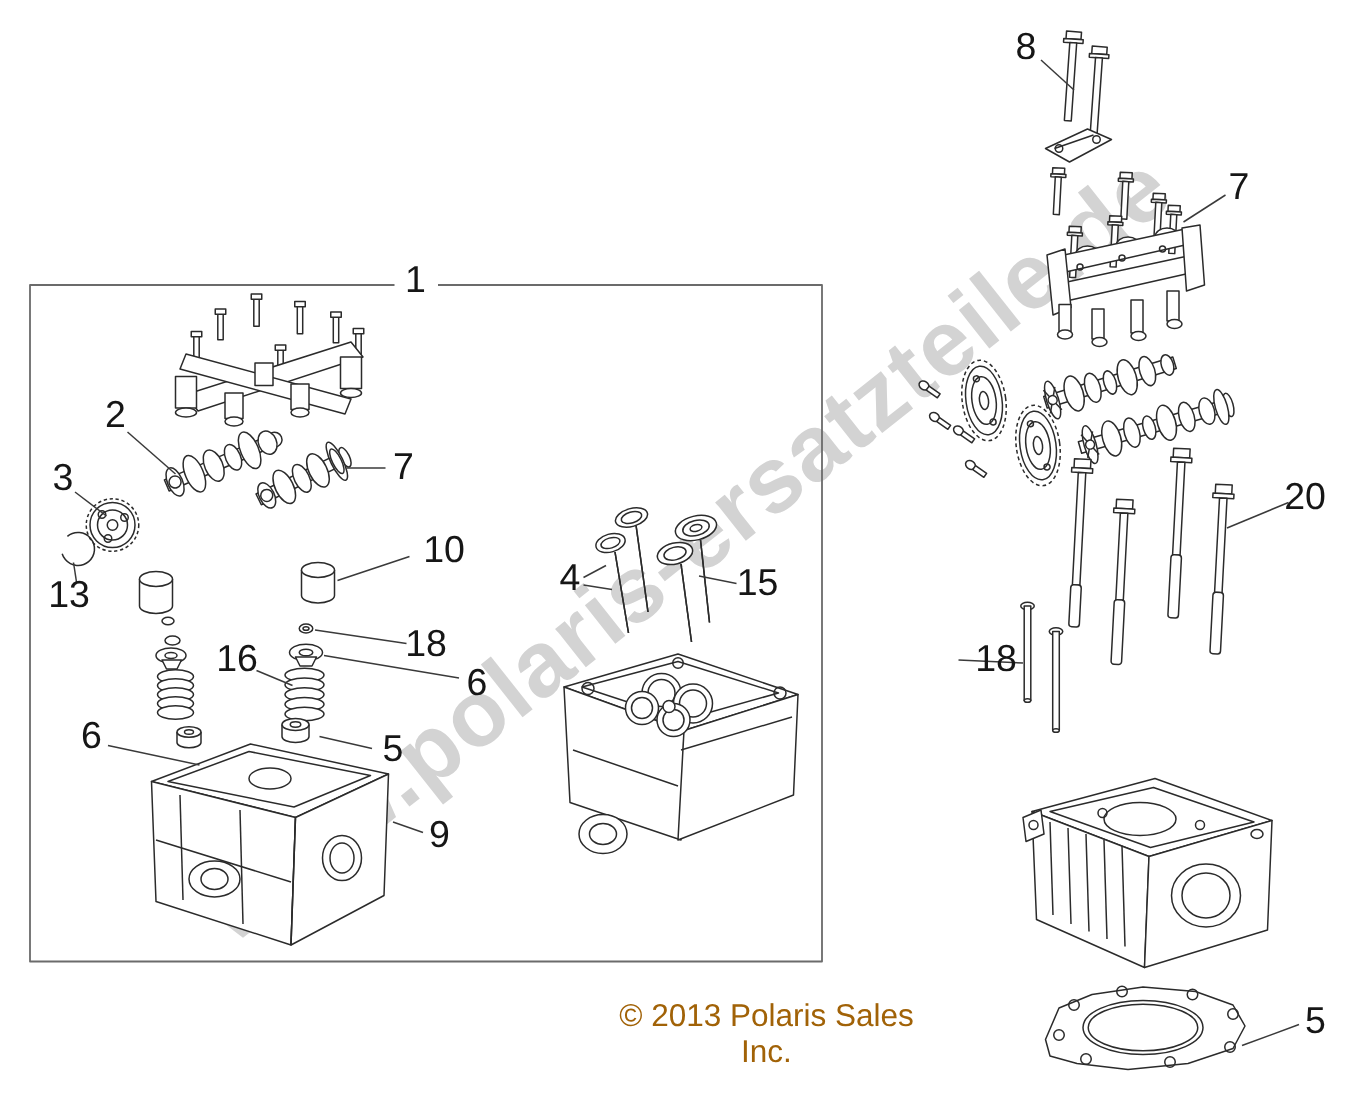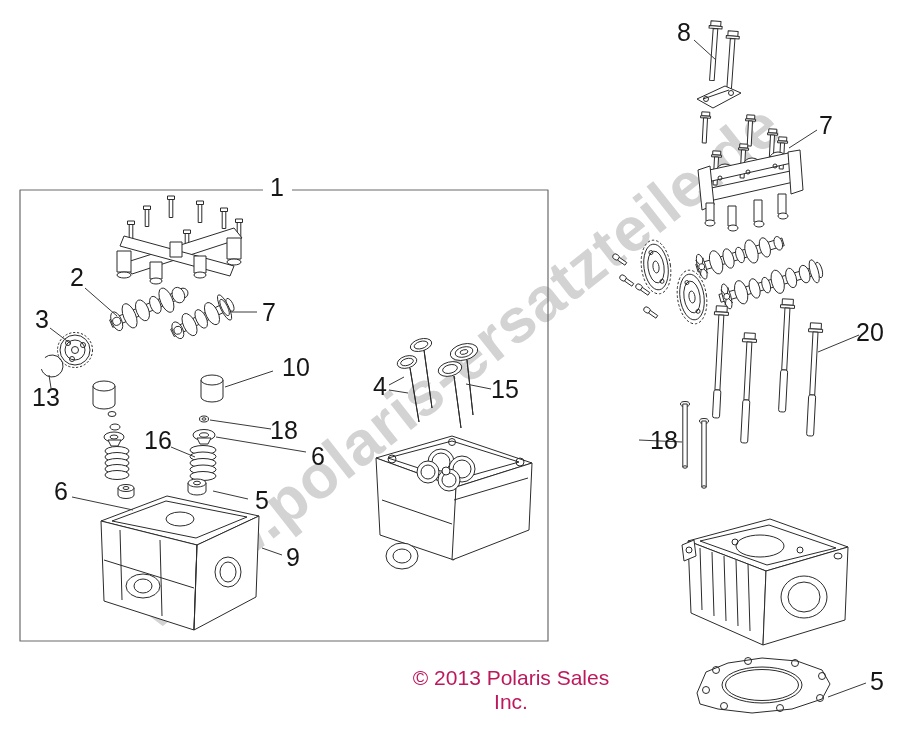--- a/index.html
+++ b/index.html
@@ -21,21 +21,21 @@
   }
   svg.artwork .w{fill:#ffffff;}
   svg.artwork .ld{stroke:#3a3a3a;}
   svg.artwork .box{stroke:#6b6b6b;stroke-width:1.2;}
   .callout{
     position:absolute;z-index:3;font-size:25px;color:#161616;
     transform:translate(-50%,-50%);white-space:nowrap;
   }
   .copyright{
     position:absolute;z-index:3;left:398px;top:666px;width:226px;
-    text-align:center;font-size:21px;color:#be185d;
+    text-align:center;font-size:21px;color:#a16207;
   }
 </style>
 </head>
 <body>
 
 <div class="stage">
 
   <div class="watermark">www.polaris-ersatzteile.de</div>
 
   <svg class="artwork" width="910" height="734" viewBox="0 0 910 734">

